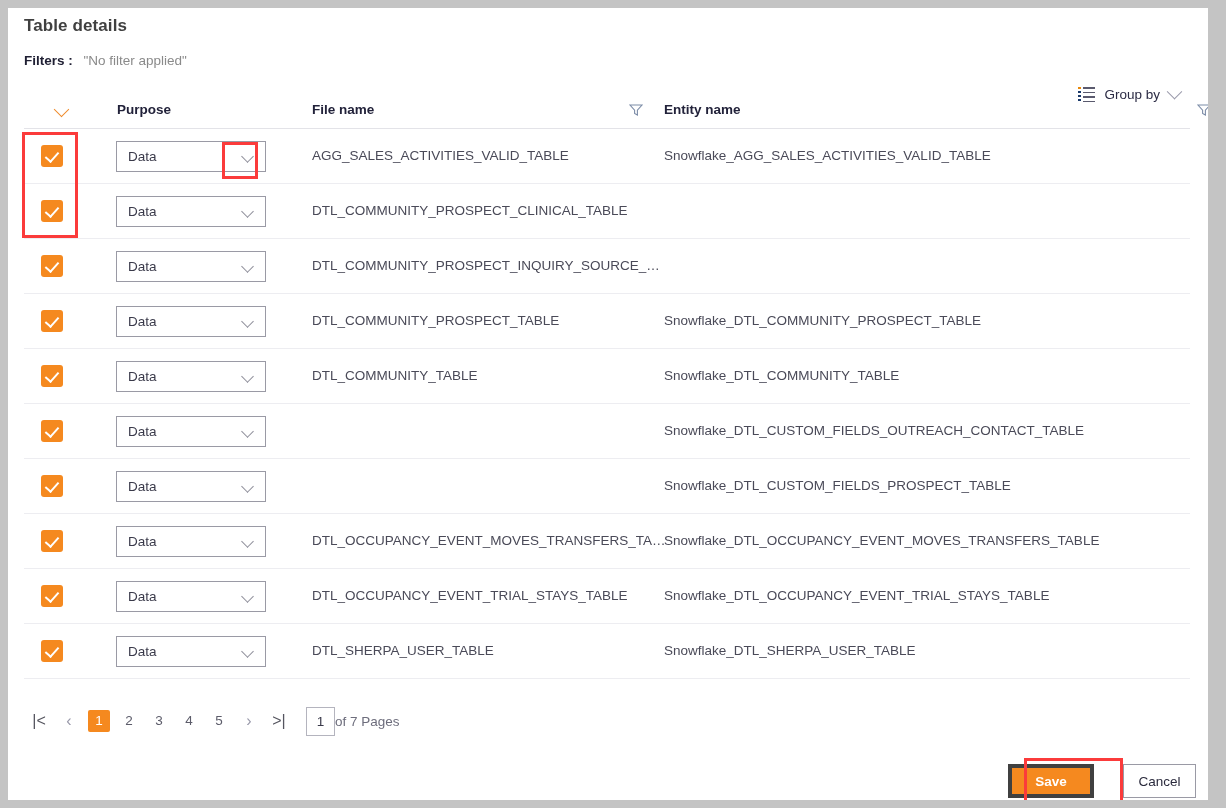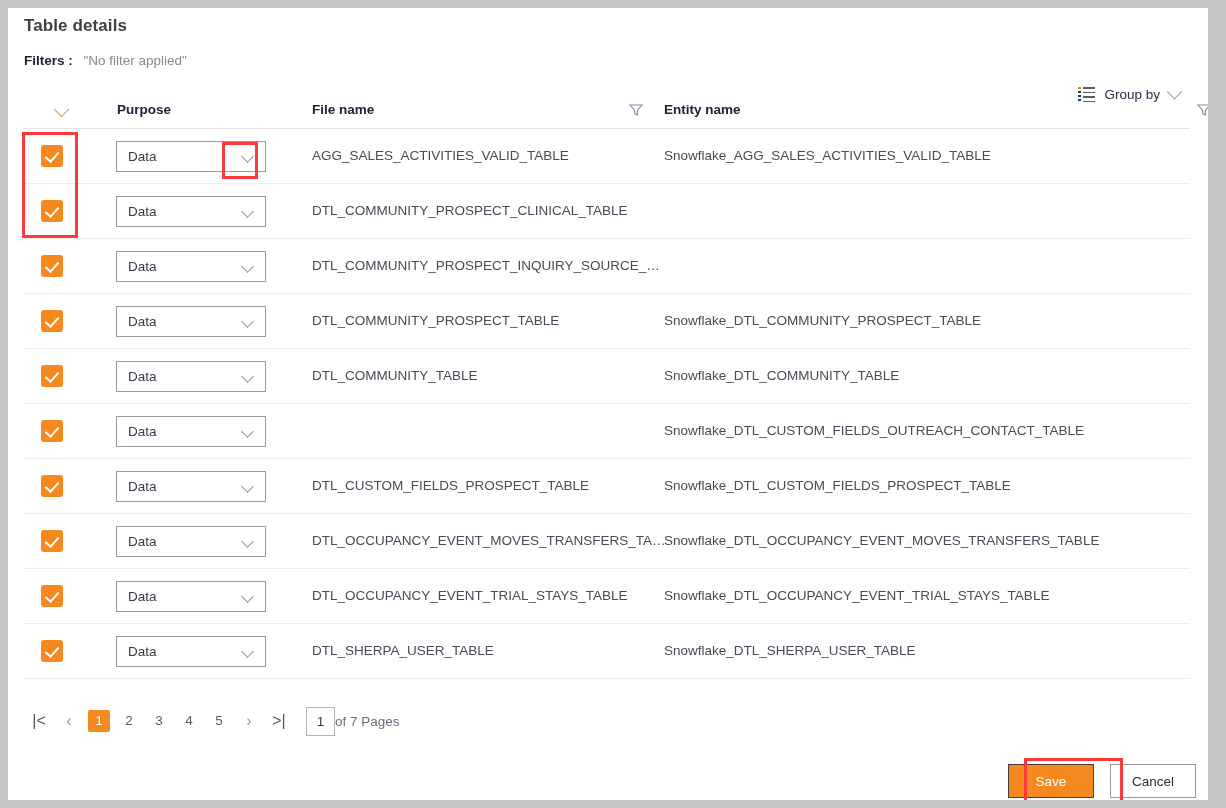--- a/index.html
+++ b/index.html
@@ -134,24 +134,24 @@
   .footer-sep {
     position: absolute; left: 0; top: 745px; width: 1200px; height: 1px; background: #ffffff;
   }
   .btn {
     position: absolute; height: 34px; font-size: 13.5px;
     display: flex; align-items: center; justify-content: center;
     cursor: pointer;
   }
   .btn-save {
     right: 114px; top: 756px; width: 86px;
-    background: #f5891f; color: #ffffff; border: 1px solid #404040; font-weight: normal;
+    background: #f5891f; color: #ffffff; border: 4px solid #404040; font-weight: bold;
   }
   .btn-cancel {
-    right: 12px; top: 756px; width: 86px;
+    right: 12px; top: 756px; width: 73px;
     background: #ffffff; color: #2b2b3d; border: 1px solid #9a9aa5;
   }
 
   
   .hl { position: absolute; border: 3px solid #fb3b3b; pointer-events: none; }
   .hl-checks  { left: 14px;   top: 124px; width: 56px;  height: 106px; }
   .hl-chev    { left: 214px;  top: 134px; width: 36px;  height: 37px; }
   .hl-save    { left: 1016px; top: 750px; width: 99px;  height: 46px; }
 </style>
 </head>
@@ -249,21 +249,20 @@
           <span class="sc"></span>
         </span>
         <span class="cell c-entity">Snowflake_DTL_CUSTOM_FIELDS_OUTREACH_CONTACT_TABLE</span>
       </div>
       <div class="trow">
         <span class="cb"></span>
         <span class="select">
           <span class="sv">Data</span>
           <span class="sc"></span>
         </span>
-        <span class="cell c-file">DTL_CUSTOM_FIELDS_PROSPECT_TABLE</span>
         <span class="cell c-entity">Snowflake_DTL_CUSTOM_FIELDS_PROSPECT_TABLE</span>
       </div>
       <div class="trow">
         <span class="cb"></span>
         <span class="select">
           <span class="sv">Data</span>
           <span class="sc"></span>
         </span>
         <span class="cell c-file">DTL_OCCUPANCY_EVENT_MOVES_TRANSFERS_TA…</span>
         <span class="cell c-entity">Snowflake_DTL_OCCUPANCY_EVENT_MOVES_TRANSFERS_TABLE</span>

